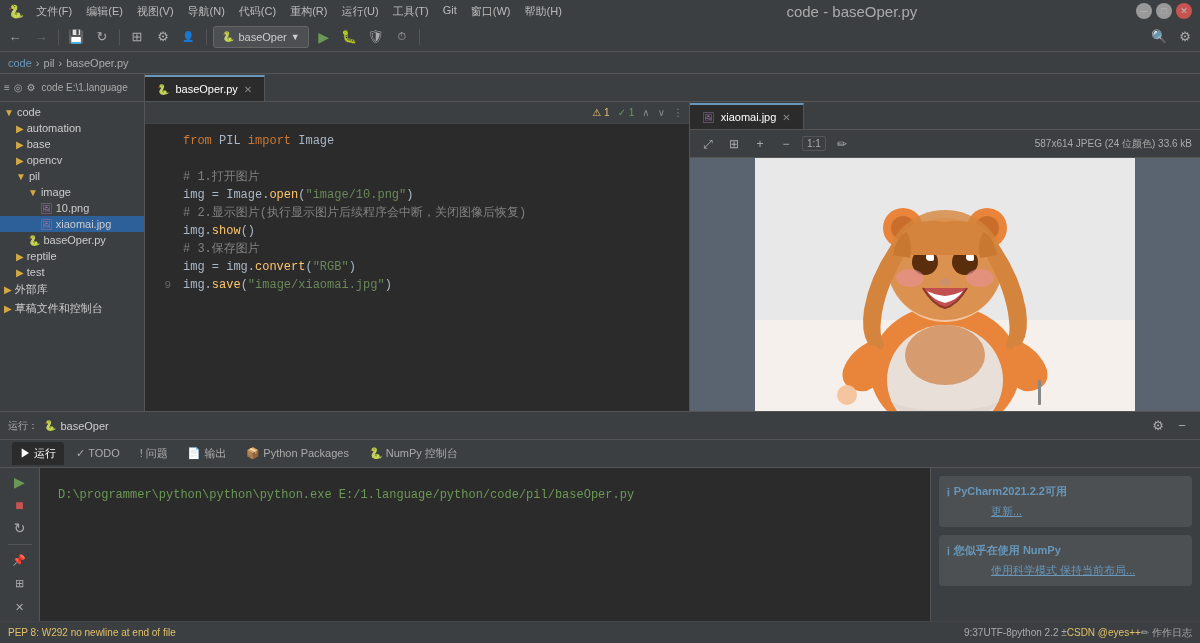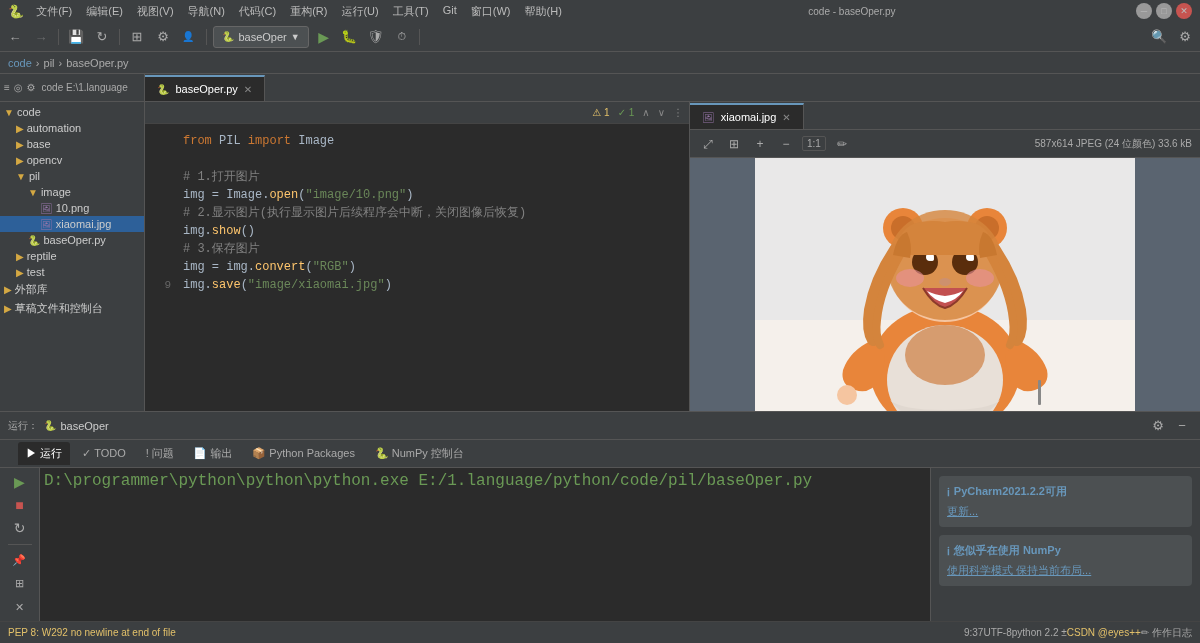--- a/index.html
+++ b/index.html
@@ -241,21 +241,21 @@
       background: #2b2b2b;
       border-top: 1px solid #555;
       display: flex;
       flex-direction: column;
     }
     #bottom-tabs {
       height: 28px;
       background: #3c3f41;
       display: flex;
       align-items: center;
-      padding: 0 18px;
+      padding: 0 12px;
       gap: 4px;
       border-bottom: 1px solid #555;
     }
     .bottom-tab {
       display: flex; align-items: center; gap: 4px;
       padding: 4px 8px;
       cursor: pointer;
       font-size: 11px;
       color: #aaa;
       border-radius: 3px 3px 0 0;
@@ -283,23 +283,23 @@
       display: flex; align-items: center; justify-content: center;
       cursor: pointer;
       border-radius: 3px;
       color: #aaa;
       font-size: 14px;
     }
     .run-sidebar-btn.active { color: #6a9955; }
 
     #run-output {
       flex: 1;
-      padding: 4px;
+      padding: 18px;
       font-family: 'Courier New', monospace;
-      font-size: 16px;
+      font-size: 12px;
       color: #a9b7c6;
       overflow: auto;
       line-height: 18px;
     }
 
     #run-right-panel {
       width: 270px;
       background: #3c3f41;
       border-left: 1px solid #555;
       padding: 8px;
@@ -307,21 +307,21 @@
     }
 
     .notification-card {
       background: #4c5052;
       border-radius: 4px;
       padding: 8px;
       margin-bottom: 8px;
       font-size: 11px;
     }
     .notif-title { color: #6897bb; font-weight: bold; margin-bottom: 4px; display: flex; align-items: center; gap: 4px; }
-    .notif-link { color: #6897bb; text-decoration: underline; cursor: pointer; }
+    .notif-link { color: #6897bb; text-decoration: underline; cursor: pointer; margin-left: 44px; }
     .notif-body { color: #aaa; line-height: 16px; }
 
     
     #status-bar {
       height: 22px;
       background: #3c3f41;
       display: flex;
       align-items: center;
       justify-content: space-between;
       padding: 0 8px;
@@ -364,21 +364,21 @@
       <span class="menu-item">导航(N)</span>
       <span class="menu-item">代码(C)</span>
       <span class="menu-item">重构(R)</span>
       <span class="menu-item">运行(U)</span>
       <span class="menu-item">工具(T)</span>
       <span class="menu-item">Git</span>
       <span class="menu-item">窗口(W)</span>
       <span class="menu-item">帮助(H)</span>
     </div>
   </div>
-  <span style="color:#aaa; font-size:10px;">code - baseOper.py</span>
+  <span style="color:#aaa; font-size:15px;">code - baseOper.py</span>
   <div class="win-controls">
     <div class="win-btn min">─</div>
     <div class="win-btn max">□</div>
     <div class="win-btn close">✕</div>
   </div>
 </div>
 
 <div id="toolbar">
   <div class="toolbar-btn">←</div>
   <div class="toolbar-btn" style="opacity:0.4;">→</div>

